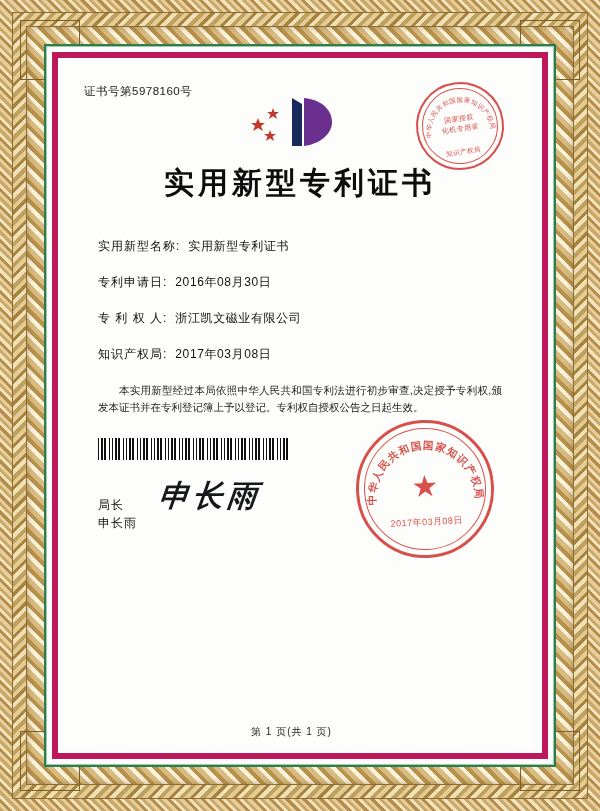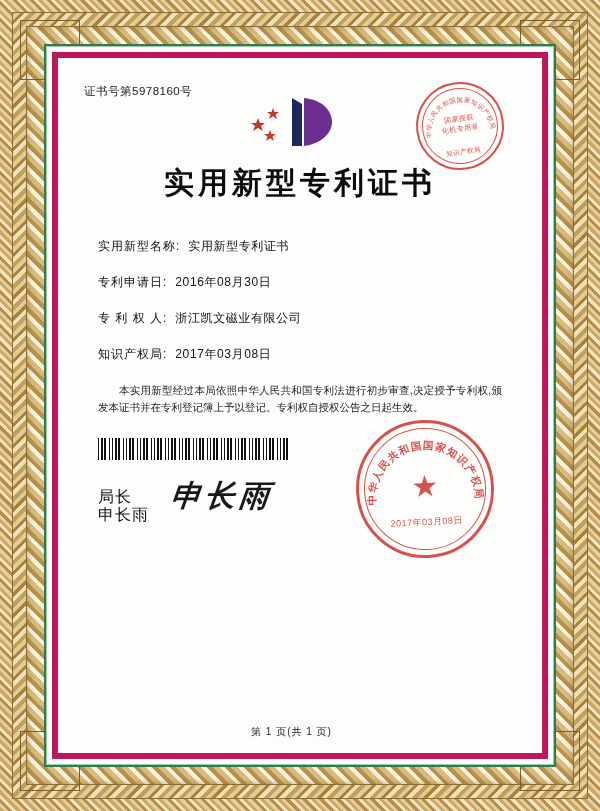--- a/index.html
+++ b/index.html
@@ -206,27 +206,27 @@
   }
 
   
   .sign-block {
     position: relative;
     margin-top: 12px;
     padding-left: 14px;
     height: 80px;
   }
   .sign-labels {
-    font-size: 16px;
+    font-size: 12px;
     line-height: 18px;
     letter-spacing: 1px;
     color: #111;
     display: inline-block;
     vertical-align: top;
-    margin-top: 16px;
+    margin-top: 24px;
   }
   .signature-script {
     display: inline-block;
     margin-left: 18px;
     font-family: "DejaVu Serif", "Liberation Serif", serif;
     font-size: 30px;
     font-weight: bold;
     font-style: italic;
     letter-spacing: 4px;
     color: #16181c;

